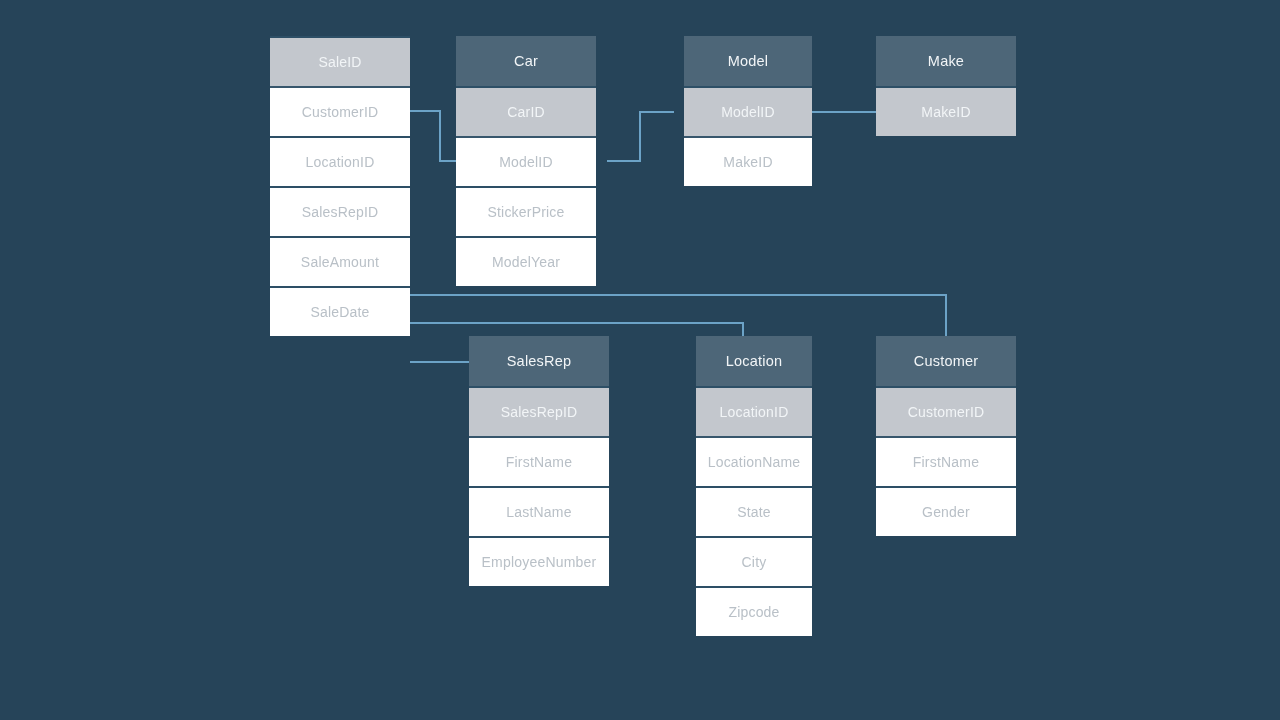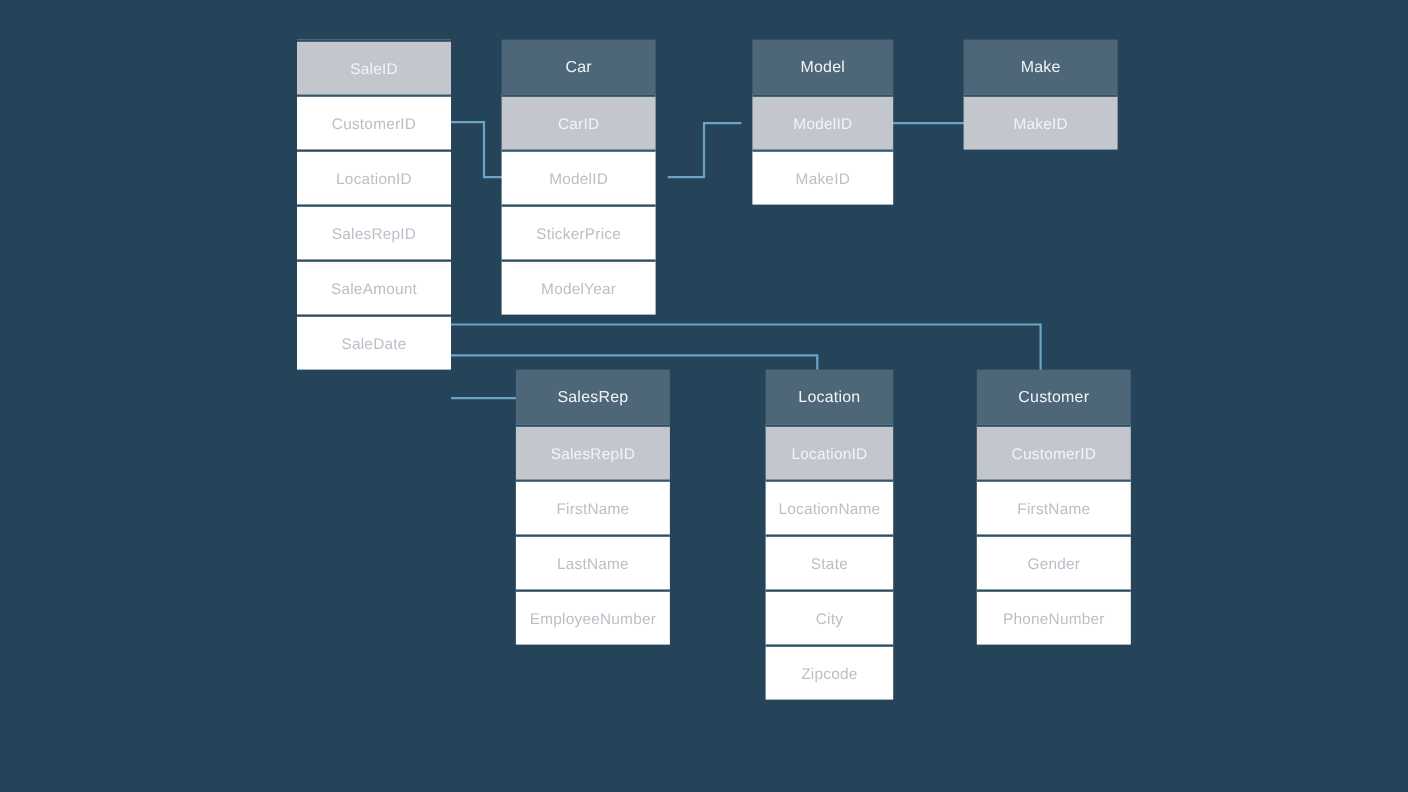--- a/index.html
+++ b/index.html
@@ -109,20 +109,19 @@
       <div class="field">EmployeeNumber</div>
     </div>
     <div class="entity" style="left: 672px; top: 336px; padding-left: 24px;">
       <div class="entity-header">Location</div>
       <div class="field pk">LocationID</div>
       <div class="field">LocationName</div>
       <div class="field">State</div>
       <div class="field">City</div>
       <div class="field">Zipcode</div>
     </div>
-    <div class="entity" style="left: 876px; top: 336px; margin-left: 12px;">
+    <div class="entity" style="left: 876px; top: 336px;">
       <div class="entity-header">Customer</div>
       <div class="field pk">CustomerID</div>
       <div class="field">FirstName</div>
       <div class="field">Gender</div>
-      <div class="field">PhoneNumber</div>
     </div>
   </div>
 
 </body></html>

